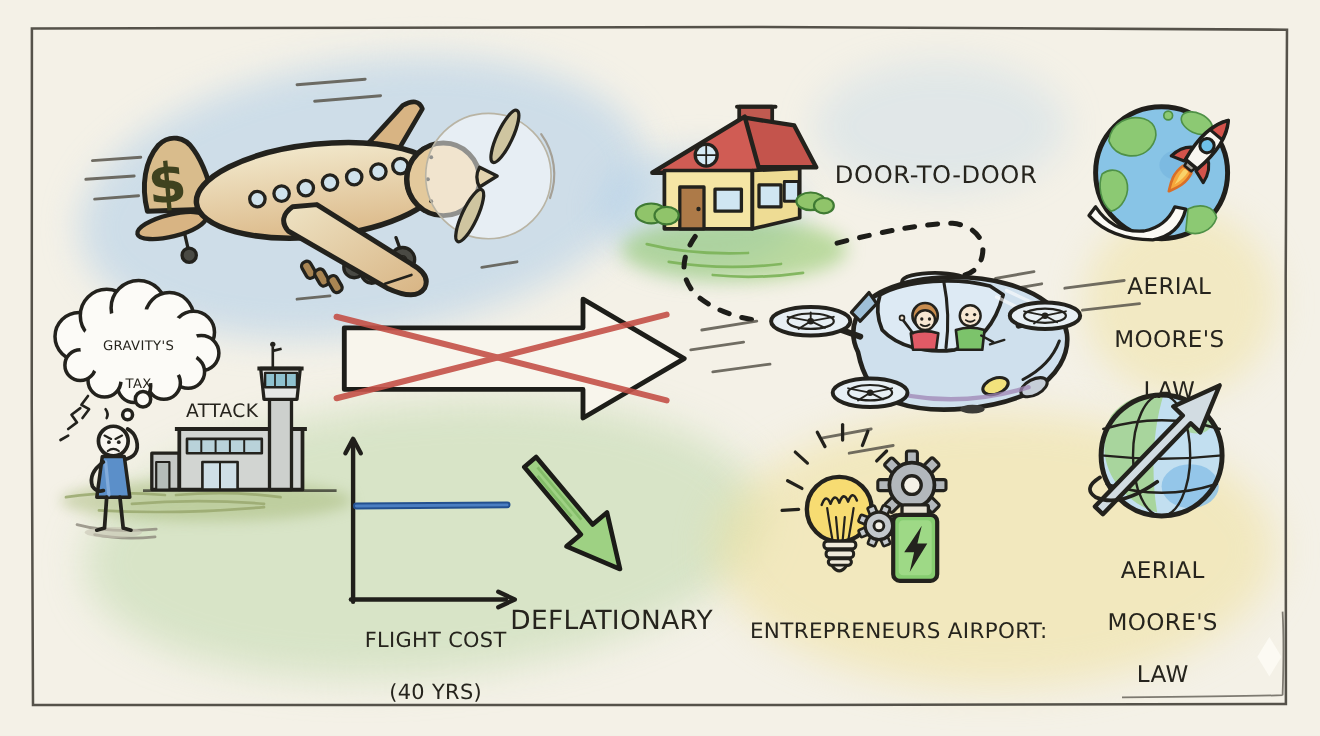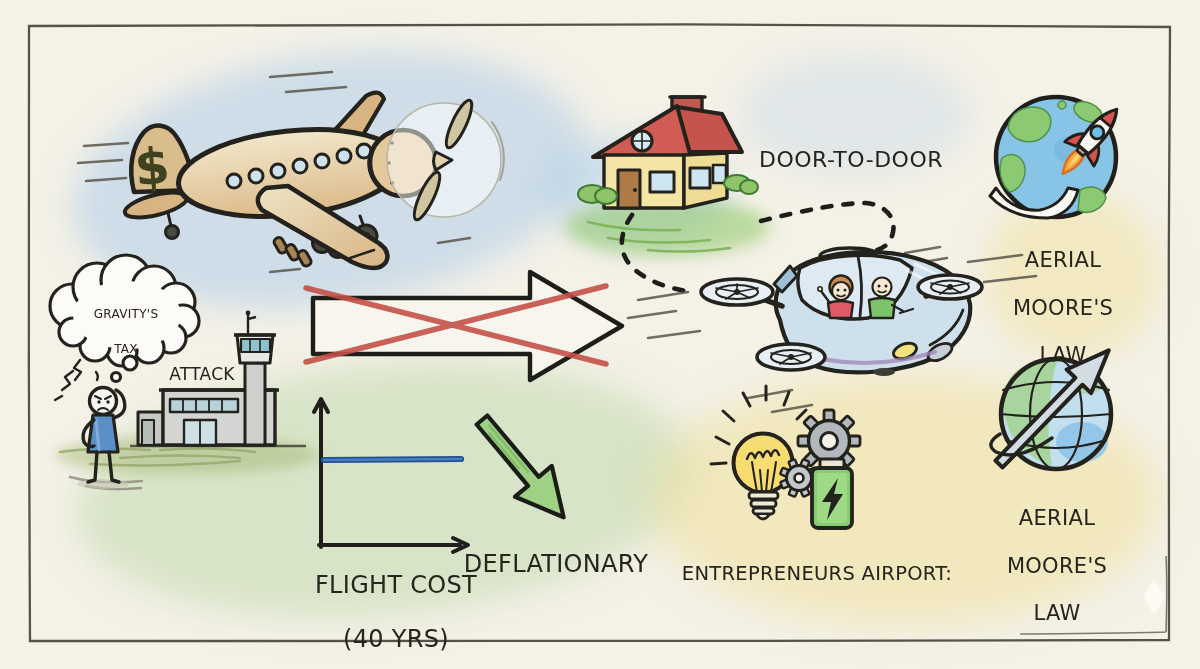--- a/index.html
+++ b/index.html
@@ -437,21 +437,21 @@
     <div>MOORE'S</div>
     <div>LAW</div>
   </div>
 
   <div class="lbl" style="left:1057px;top:485px;font-size:21px;line-height:1.32;">
     <div>AERIAL</div>
     <div>MOORE'S</div>
     <div>LAW</div>
   </div>
 
-  <div class="lbl" style="left:396px;top:549px;font-size:24px;line-height:1.4;">
+  <div class="lbl" style="left:396px;top:549px;font-size:19px;line-height:1.4;">
     <div>FLIGHT COST</div>
     <div>(40 YRS)</div>
   </div>
 
   <div class="lbl" style="left:556px;top:530px;font-size:24px;line-height:1.2;">
     <div>DEFLATIONARY</div>
   </div>
 
   <div class="lbl" style="left:817px;top:540px;font-size:19.5px;line-height:1.44;">
     <div>ENTREPRENEURS AIRPORT:</div>

